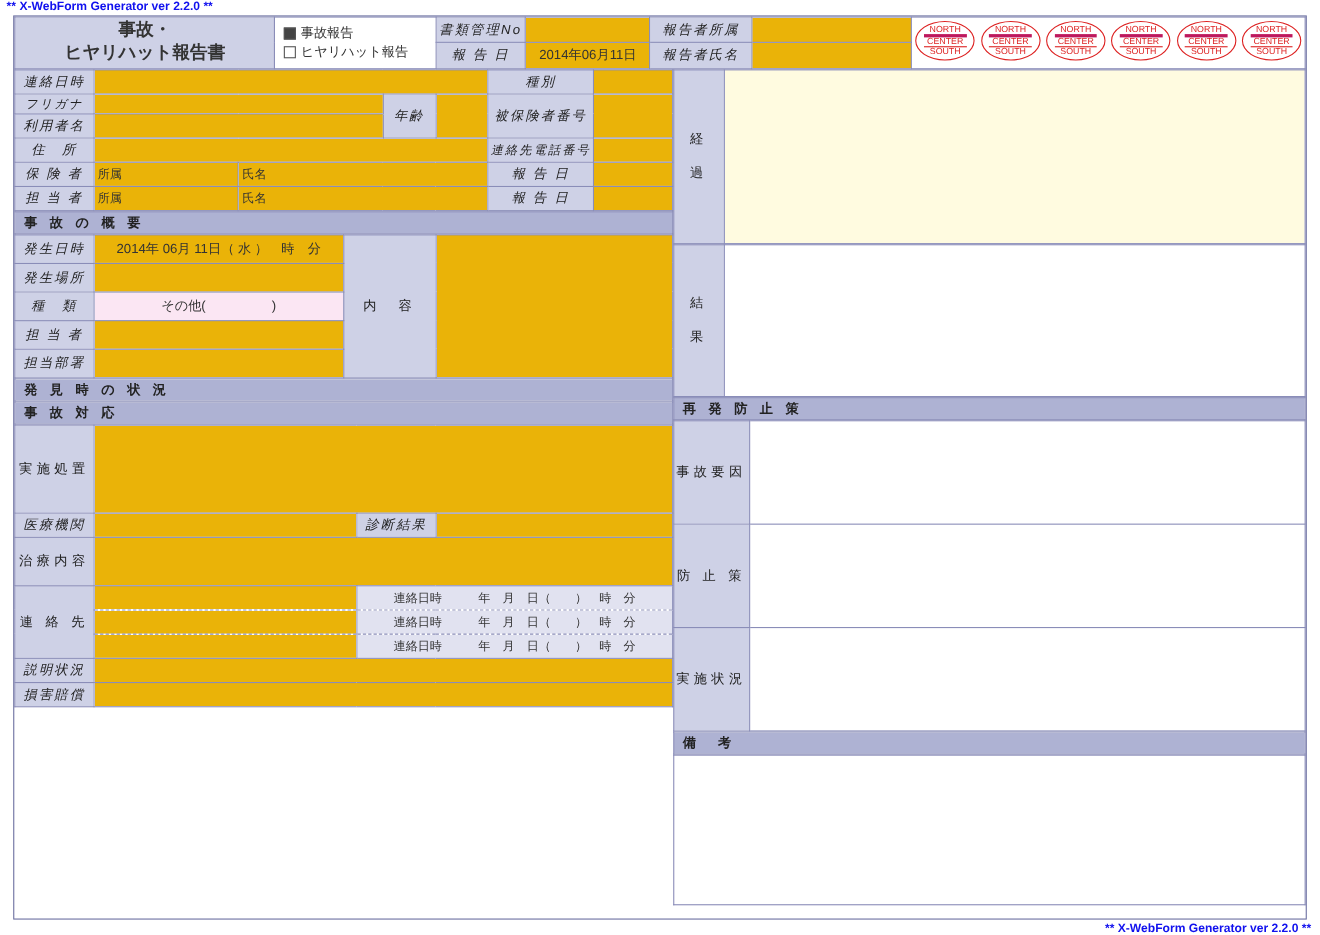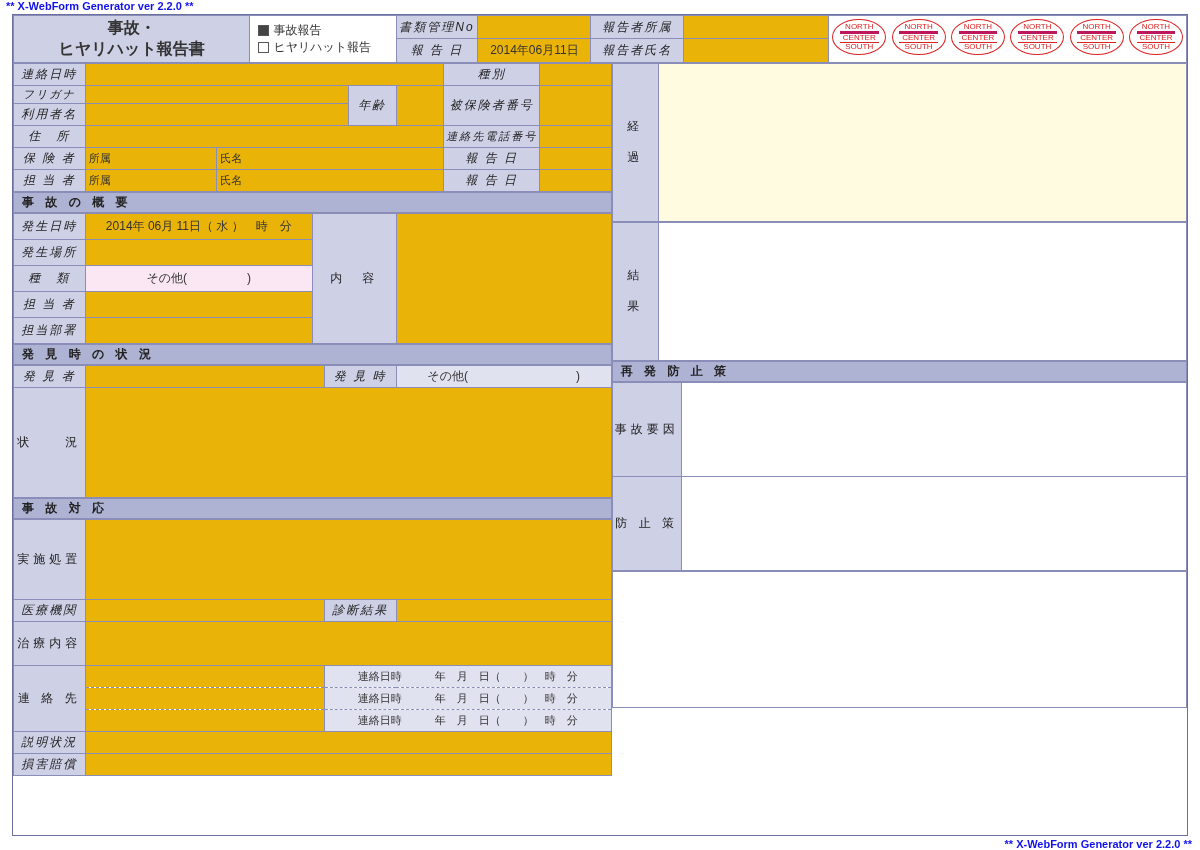--- a/index.html
+++ b/index.html
@@ -202,40 +202,20 @@
       </tbody>
           </table>
 
       <table>
             <tbody>
               <tr>
                 <td class="sec">発 見 時 の 状 況</td>
               </tr>
             </tbody>
           </table>
-      <table>
-        <colgroup>
-              <col style="width:12%">
-              <col style="width:40%">
-              <col style="width:12%">
-              <col style="width:36%">
-            </colgroup>
-        <tbody>
-              <tr>
-                <td class="lbl">発 見 者</td>
-                <td class="in-y"></td>
-            <td class="lbl">発 見 時</td>
-                <td class="in-l val">その他(　　　　　　　　　)</td>
-              </tr>
-        <tr>
-                <td class="lblv" style="height:110px">状　　況</td>
-                <td colspan="3" class="in-y"></td>
-              </tr>
-      </tbody>
-          </table>
 
       <table>
             <tbody>
               <tr>
                 <td class="sec">事 故 対 応</td>
               </tr>
             </tbody>
           </table>
       <table>
         <colgroup>
@@ -323,21 +303,32 @@
             </colgroup>
         <tbody>
               <tr>
                 <td class="lblv" style="height:94px">事故要因</td>
                 <td class="in-w"></td>
               </tr>
         <tr>
                 <td class="lblv" style="height:94px">防 止 策</td>
                 <td class="in-w"></td>
               </tr>
-      </tbody>
+        <tr>
+                <td class="lblv" style="height:94px">実施状況</td>
+                <td class="in-w"></td>
+              </tr>
+      </tbody>
+          </table>
+      <table>
+            <tbody>
+              <tr>
+                <td class="sec">備　考</td>
+              </tr>
+            </tbody>
           </table>
       <table>
         <tbody>
               <tr>
                 <td class="in-w" style="height:136px"></td>
               </tr>
       </tbody>
           </table>
     </div>
   </div>

